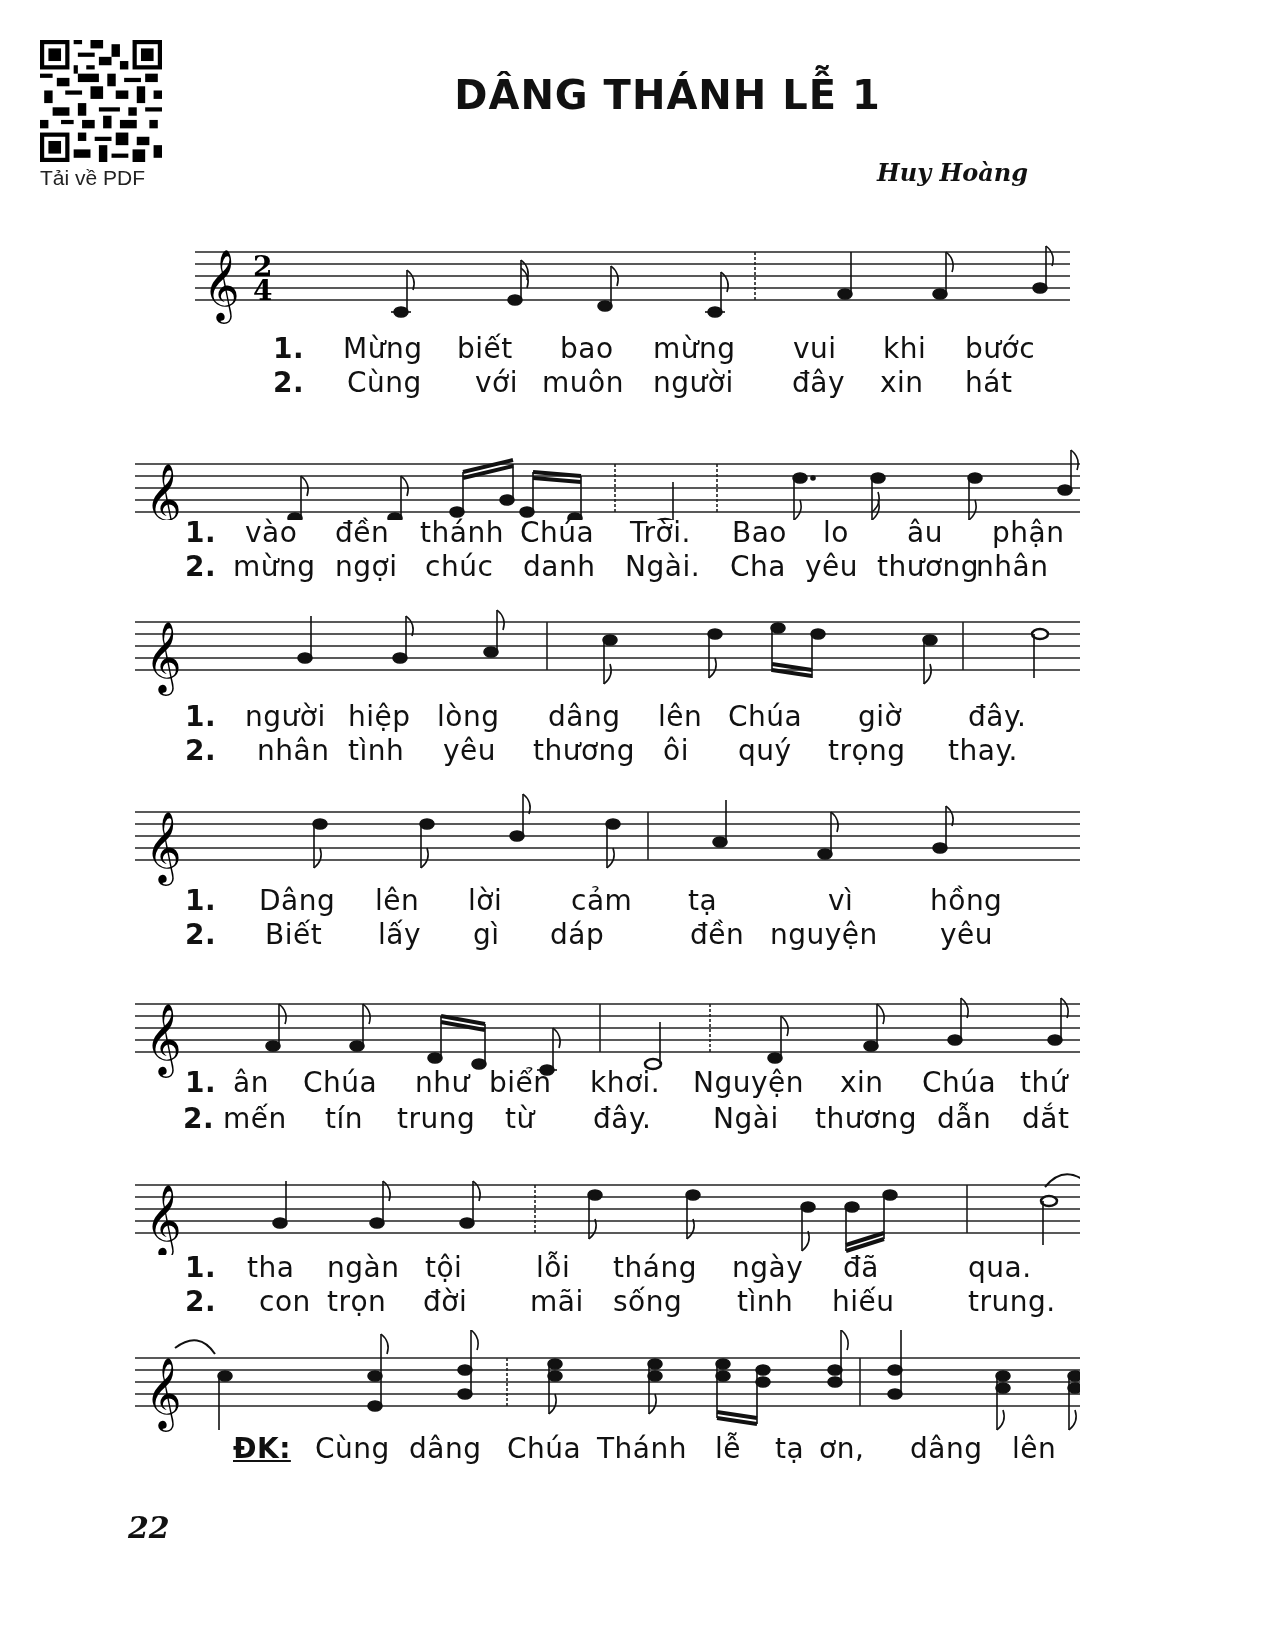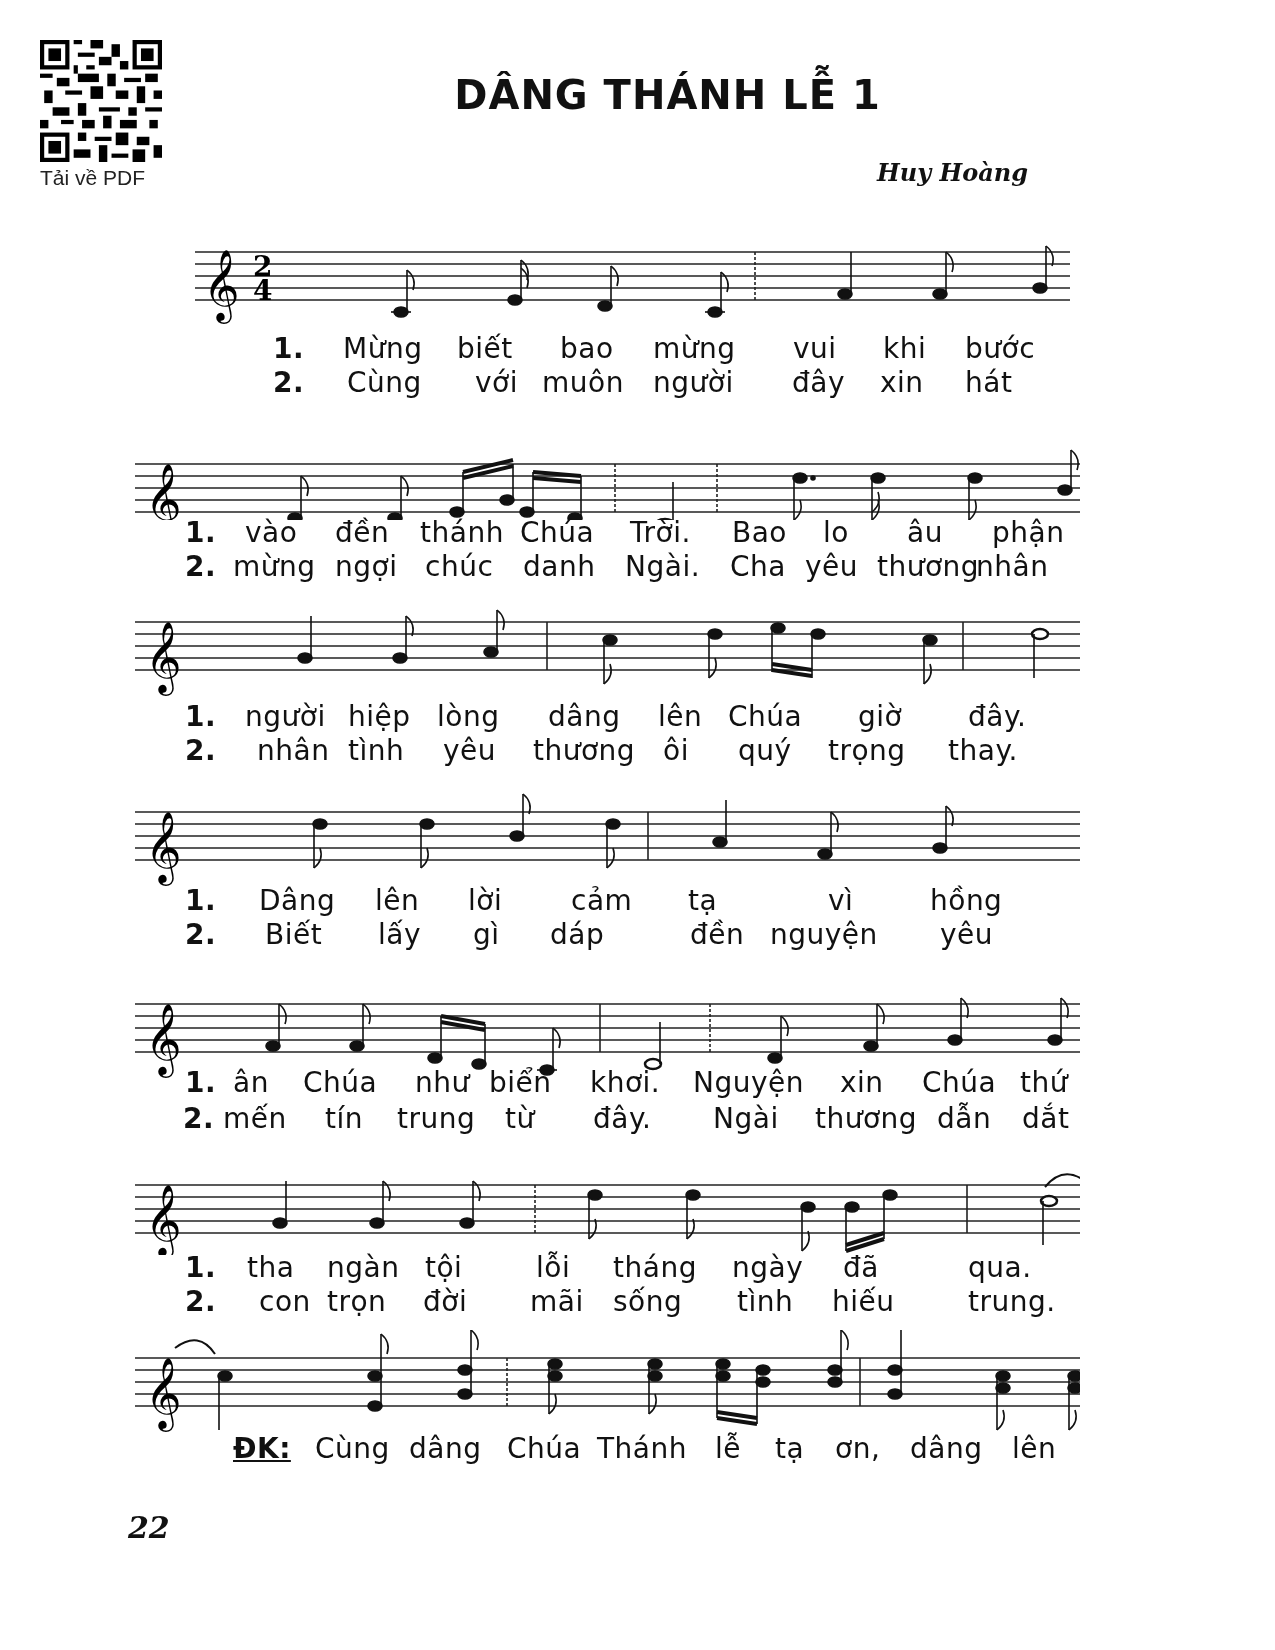--- a/index.html
+++ b/index.html
@@ -529,19 +529,19 @@
     </g>
   </svg>
   <div class="lyric-line" style="left:0; top:102px; width:945px; height:34px;">
     <span class="word dk" style="left:98px">ĐK:</span>
     <span class="word" style="left:180px">Cùng</span>
     <span class="word" style="left:274px">dâng</span>
     <span class="word" style="left:372px">Chúa</span>
     <span class="word" style="left:462px">Thánh</span>
     <span class="word" style="left:580px">lễ</span>
     <span class="word" style="left:640px">tạ</span>
-    <span class="word" style="left:700px">ơn,</span>
+    <span class="word" style="left:684px">ơn,</span>
     <span class="word" style="left:775px">dâng</span>
     <span class="word" style="left:877px">lên</span>
   </div>
 </div>
 
 <div class="page-num">22</div>
 
 </body></html>

